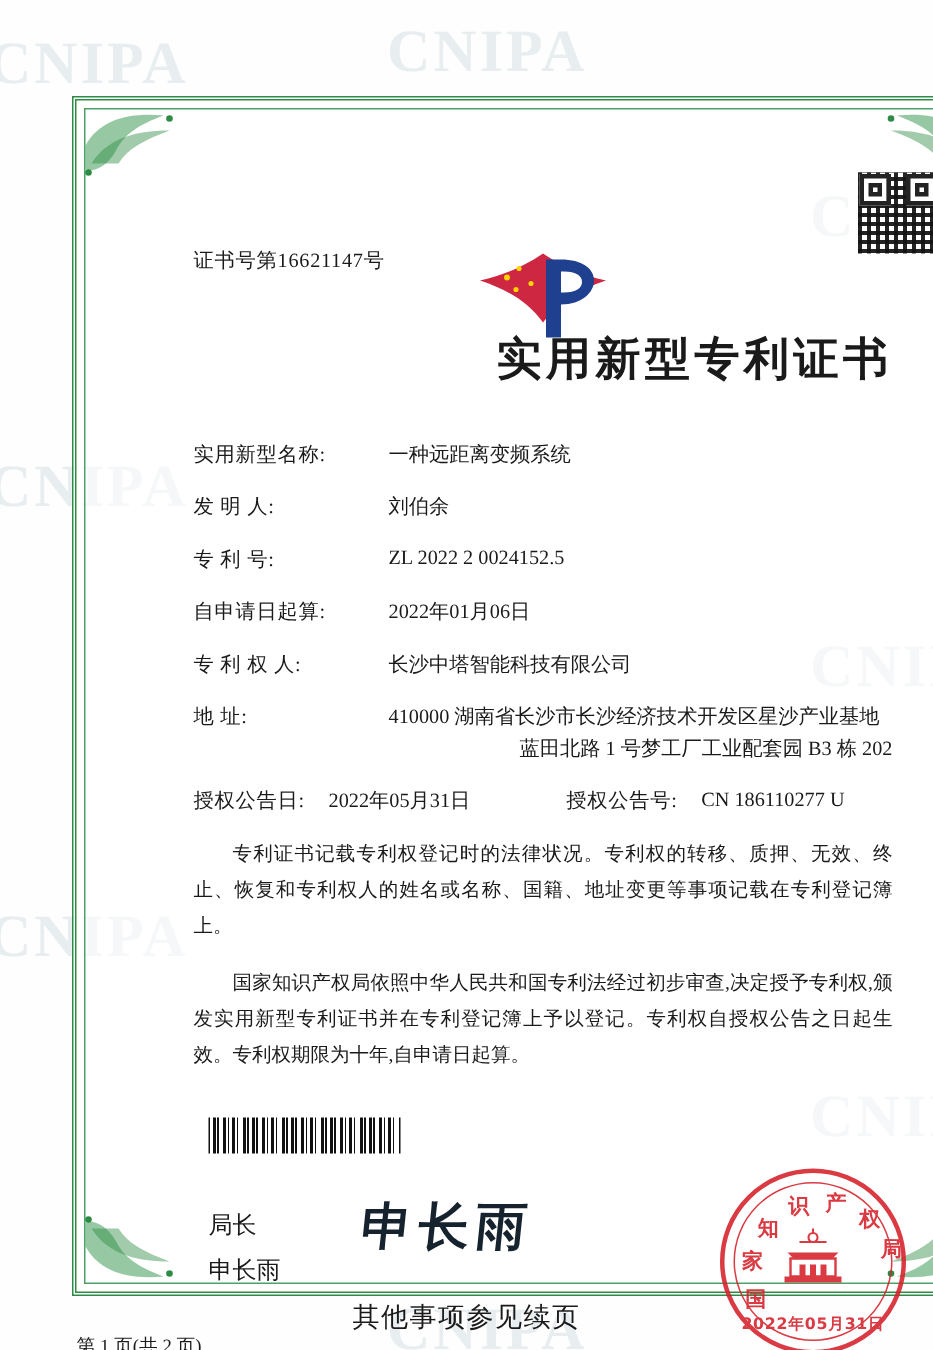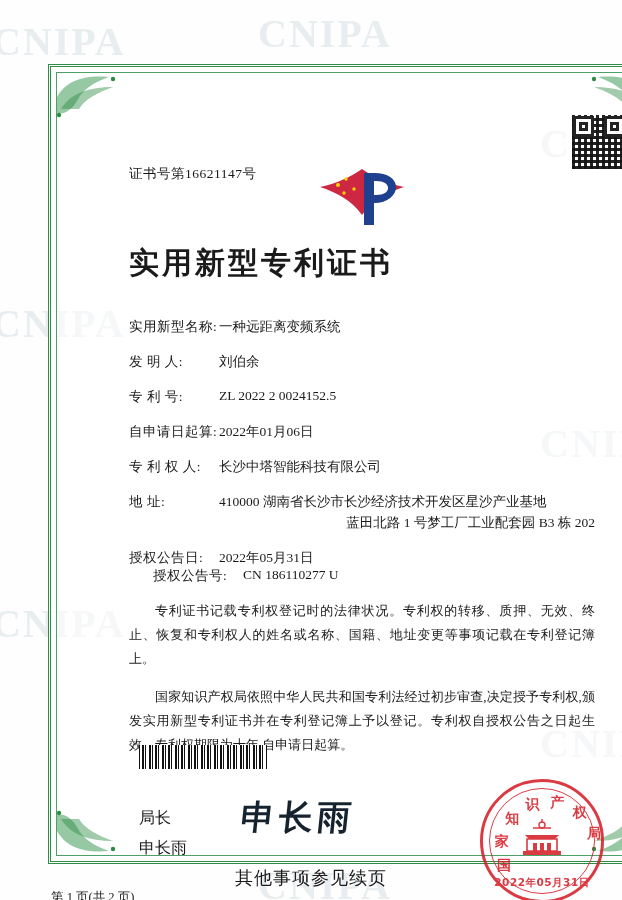--- a/index.html
+++ b/index.html
@@ -103,40 +103,41 @@
     border: 3px solid #111;
     background: #fff;
   }
   #qr:before { left: 1px; top: 1px; box-shadow: inset 0 0 0 3px #fff, inset 0 0 0 6px #111; }
   #qr:after  { right: 1px; top: 1px; box-shadow: inset 0 0 0 3px #fff, inset 0 0 0 6px #111; }
 
   h1#title {
     font-size: 30px;
     font-weight: bold;
     letter-spacing: 3px;
-    text-align: left;
-    margin: 60px 0 34px 0;
+    text-align: right;
+    margin: 36px 0 34px 0;
     font-family: "DejaVu Sans", sans-serif;
   }
 
   .fields { font-size: 13.5px; }
   .row {
     display: flex;
     align-items: flex-start;
     margin-bottom: 17px;
+    gap: 40px;
   }
   .row .lbl {
     width: 90px;
     flex: 0 0 90px;
     letter-spacing: 0.5px;
   }
   .row .val { flex: 1; }
   .row .val .line2 { display: block; margin-top: 3px; text-align: right; }
 
-  .row.two { margin-bottom: 3px; flex-direction: column; }
+  .row.two { margin-bottom: 3px; }
   .row.two .seg { display: flex; }
   .row.two .seg2 { margin-left: 24px; }
   .row.two .seg .lbl { width: 90px; flex: 0 0 90px; }
 
   .para {
     font-size: 13px;
     line-height: 1.85;
     text-indent: 26px;
     margin-top: 14px;
     text-align: justify;

